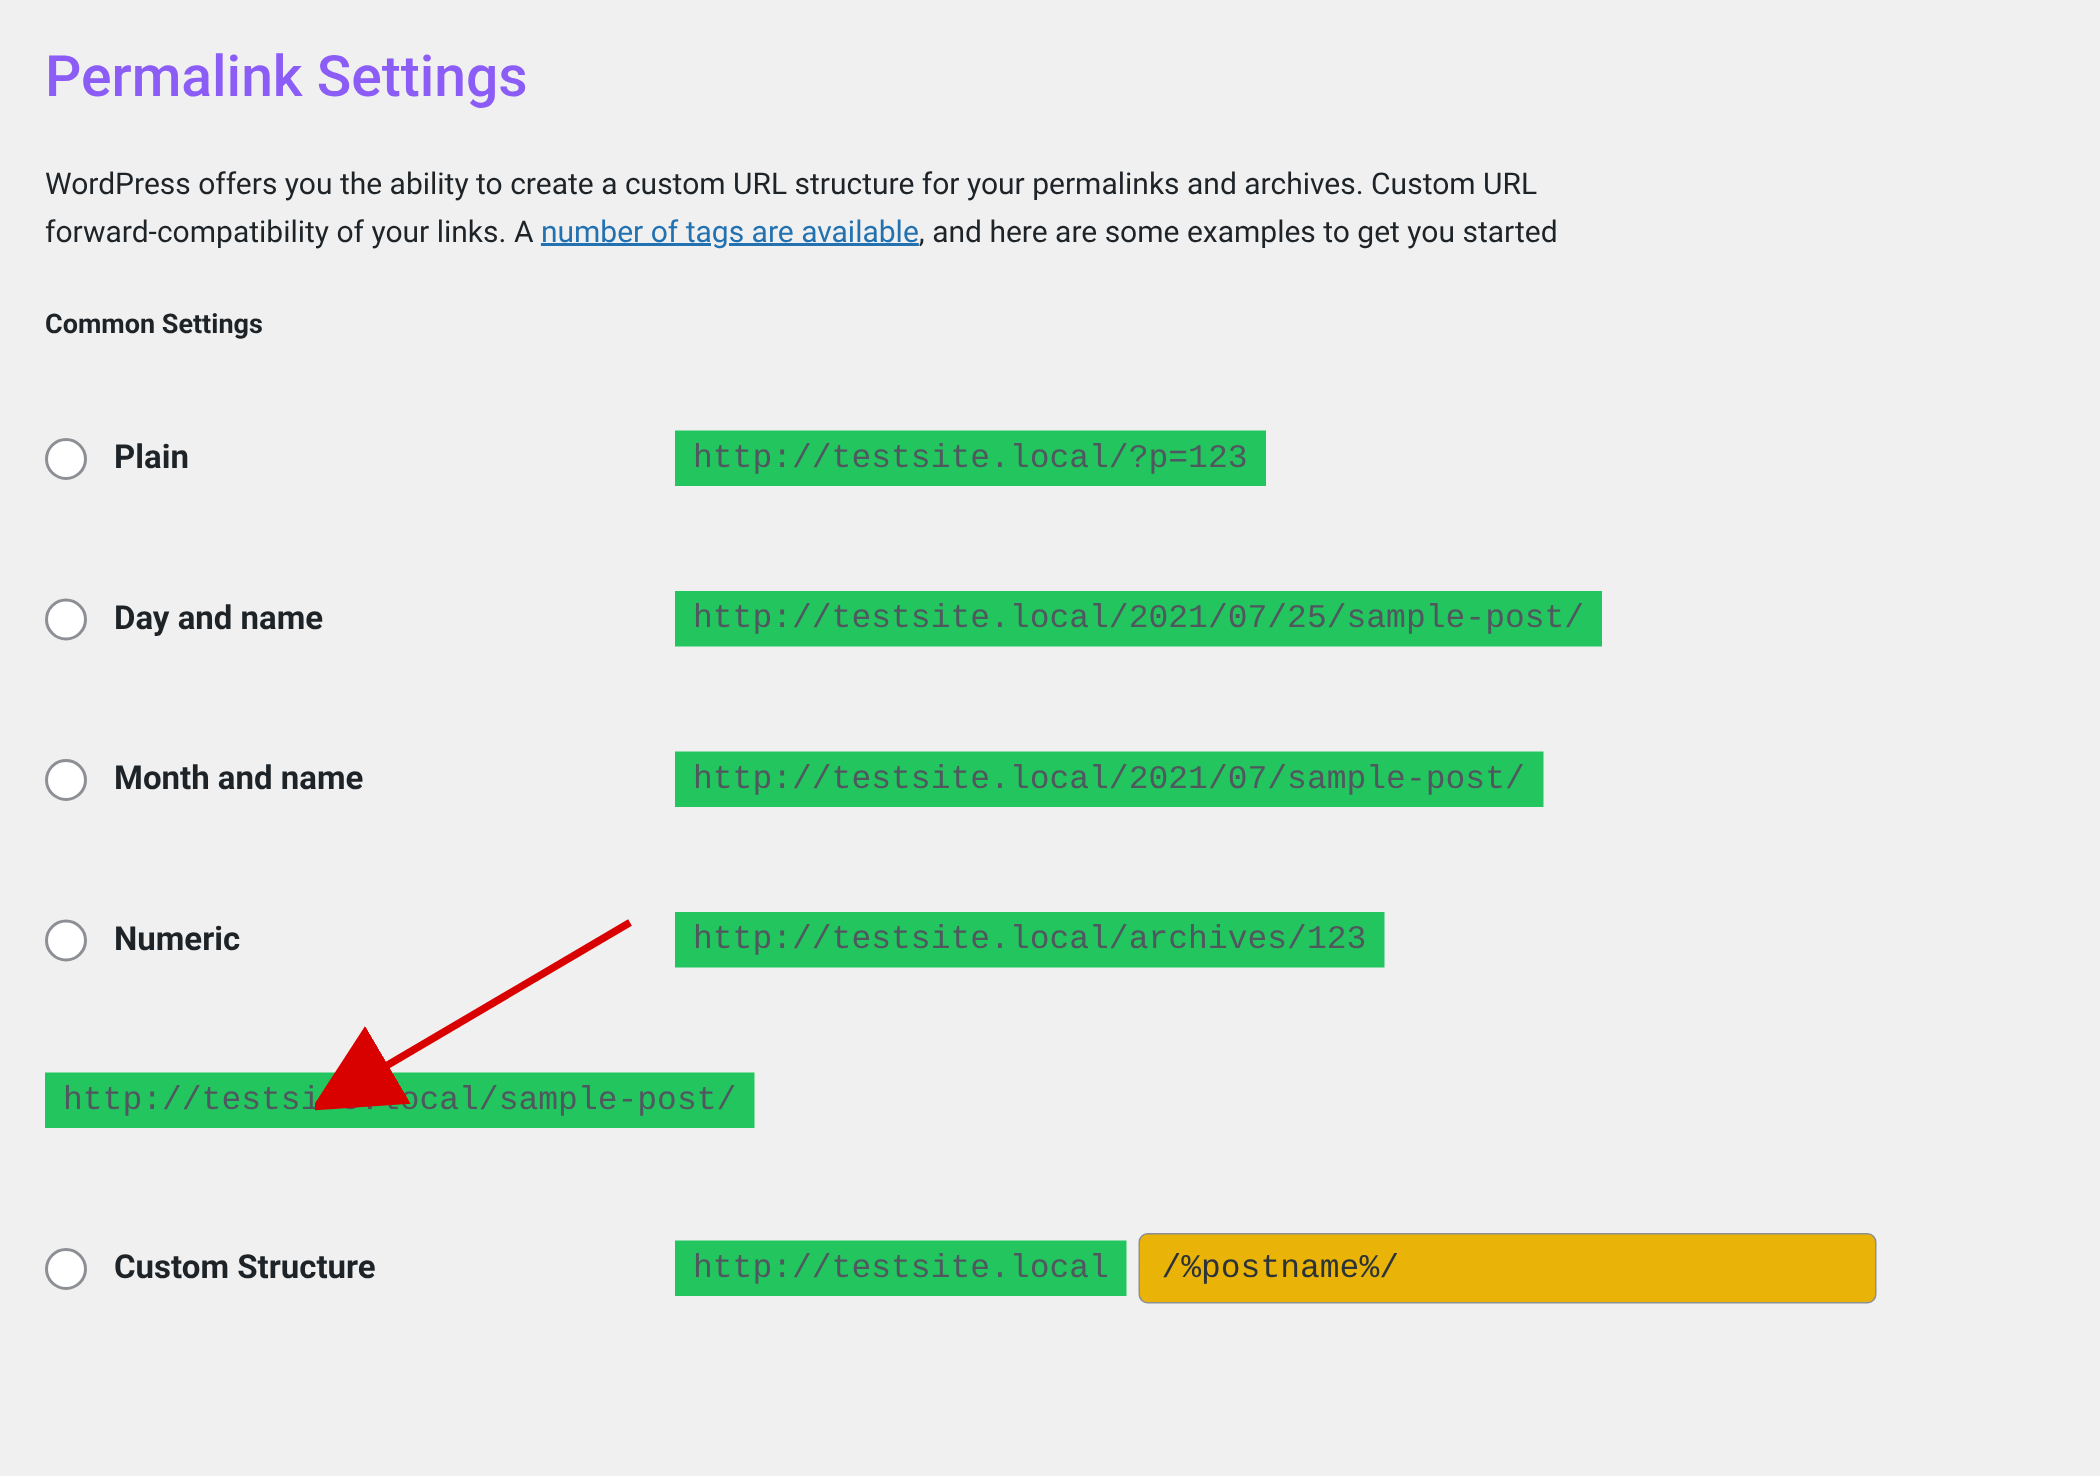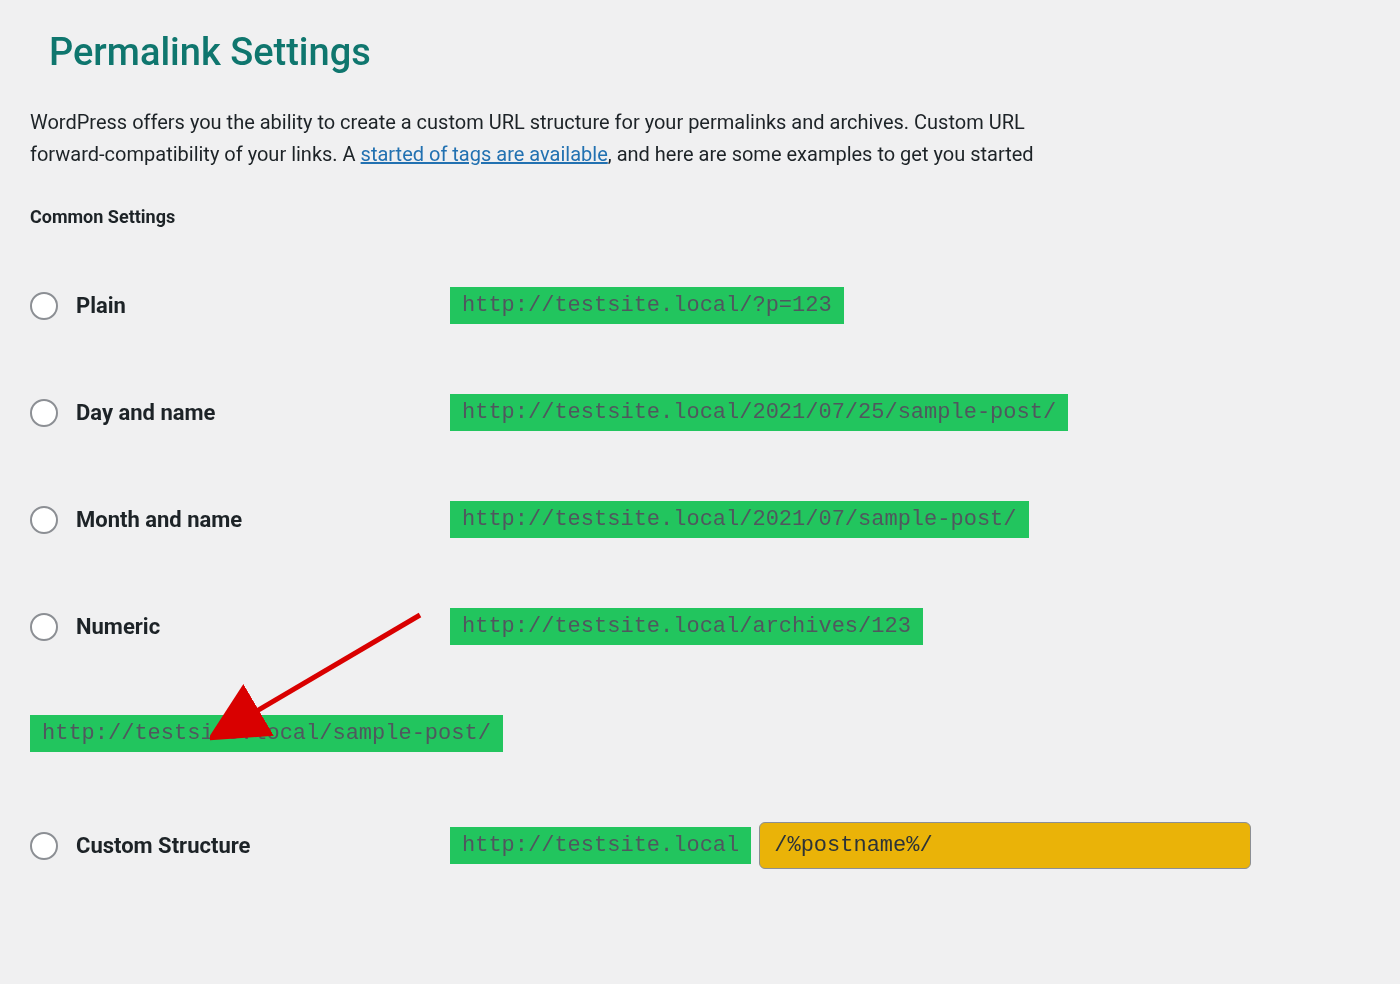--- a/index.html
+++ b/index.html
@@ -11,23 +11,22 @@
       font-family: -apple-system, BlinkMacSystemFont, "Segoe UI", Roboto, Helvetica, Arial, sans-serif;
       background: #f0f0f1;
       color: #1d2327;
       padding: 30px 0 30px 30px;
       font-size: 19px;
       overflow: hidden;
     }
     h1.page-title {
       font-size: 38px;
       font-weight: 500;
-      color: #0f766e;
+      color: #8b5cf6;
       margin-bottom: 32px;
-      margin-left: 19px;
     }
     p.description {
       font-size: 20px;
       line-height: 1.6;
       color: #1d2327;
       margin-bottom: 36px;
       white-space: nowrap;
     }
     a.wp-link {
       color: #2271b1;
@@ -116,21 +115,21 @@
       pointer-events: none;
     }
   </style>
 </head>
 <body>
 
 <h1 class="page-title">Permalink Settings</h1>
 
 <p class="description">
   <span>WordPress offers you the ability to create a custom URL structure for your permalinks and archives. Custom URL</span><br>
-  <span>forward-compatibility of your links. A </span><a href="#" class="wp-link">started of tags are available</a><span>, and here are some examples to get you started</span>
+  <span>forward-compatibility of your links. A </span><a href="#" class="wp-link">number of tags are available</a><span>, and here are some examples to get you started</span>
 </p>
 
 <h2 class="section-title">Common Settings</h2>
 
 <div class="settings-table">
 
   <div class="setting-row">
     <div class="label-cell">
       <input type="radio" name="permalink" class="radio-input" style="">
       <label class="setting-label">Plain</label>

